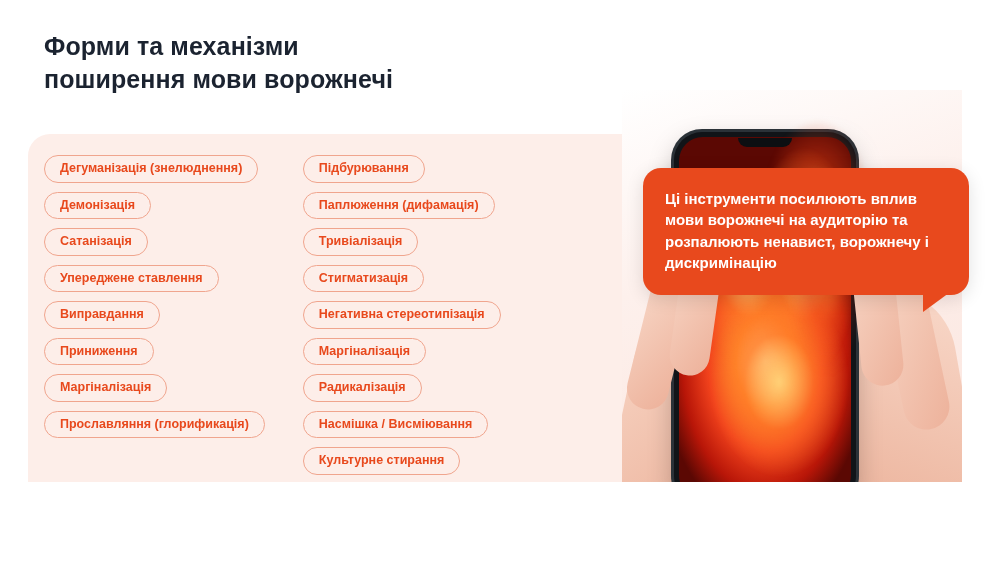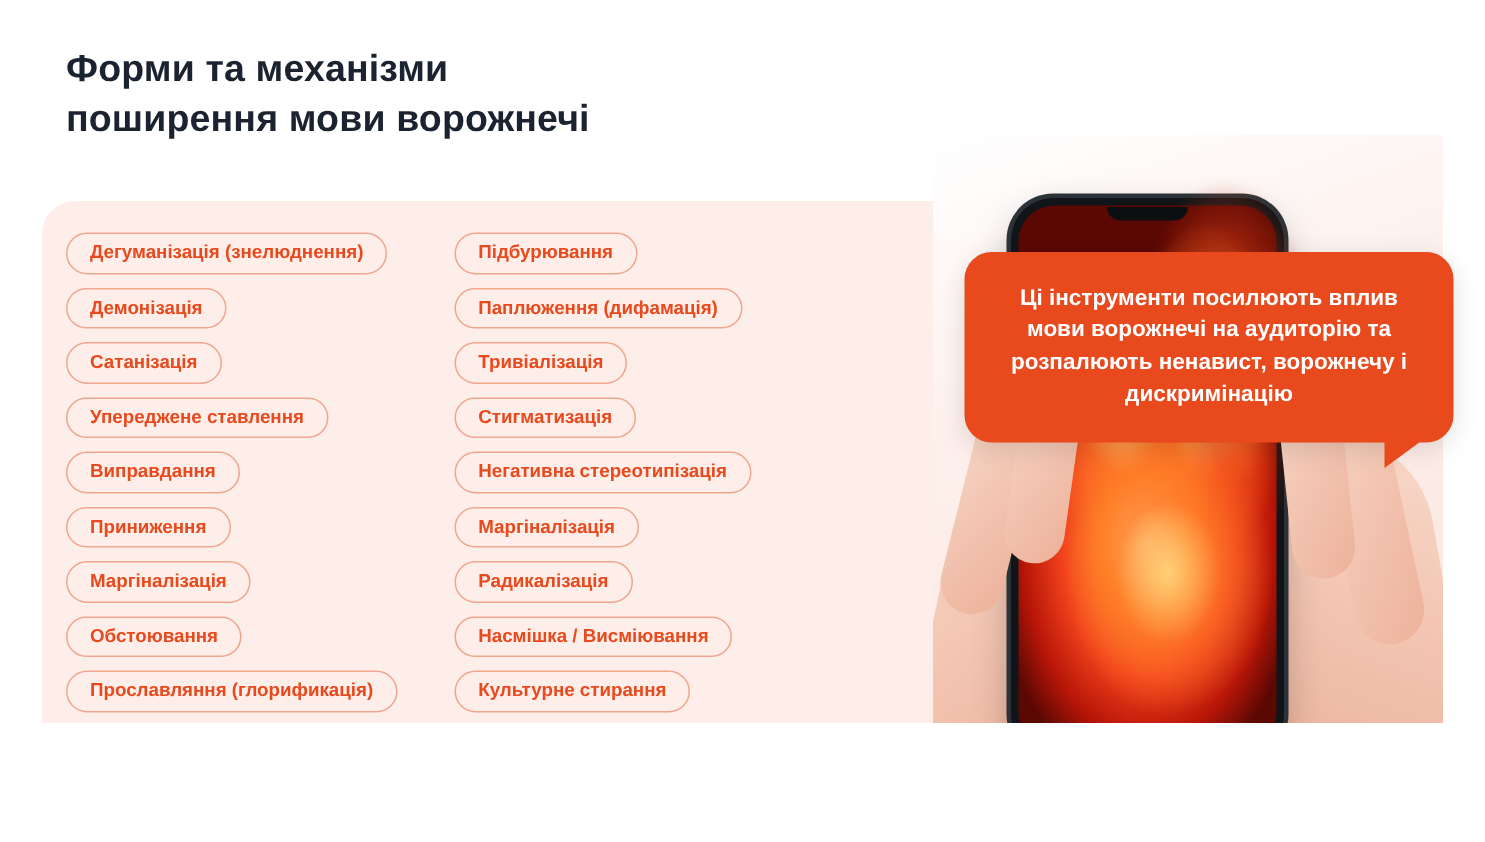--- a/index.html
+++ b/index.html
@@ -192,21 +192,20 @@
     left: 643px;
     top: 168px;
     width: 282px;
     padding: 20px 22px 22px;
     background: #e8491d;
     border-radius: 18px;
     color: #ffffff;
     font-size: 15px;
     font-weight: bold;
     line-height: 1.42;
-    text-align: center;
     z-index: 5;
     box-shadow: 0 4px 18px rgba(0,0,0,0.12);
   }
   .bubble-tail {
     position: absolute;
     right: 16px;
     bottom: -17px;
     width: 0;
     height: 0;
     border-left: 0 solid transparent;
@@ -227,21 +226,20 @@
   <div class="columns">
 
     <div class="col">
       <span class="tag">Дегуманізація (знелюднення)</span>
       <span class="tag">Демонізація</span>
       <span class="tag">Сатанізація</span>
       <span class="tag">Упереджене ставлення</span>
       <span class="tag">Виправдання</span>
       <span class="tag">Приниження</span>
       <span class="tag">Маргіналізація</span>
-      <span class="tag">Обстоювання</span>
       <span class="tag">Прославляння (глорификація)</span>
     </div>
 
     <div class="col">
       <span class="tag">Підбурювання</span>
       <span class="tag">Паплюження (дифамація)</span>
       <span class="tag">Тривіалізація</span>
       <span class="tag">Стигматизація</span>
       <span class="tag">Негативна стереотипізація</span>
       <span class="tag">Маргіналізація</span>

